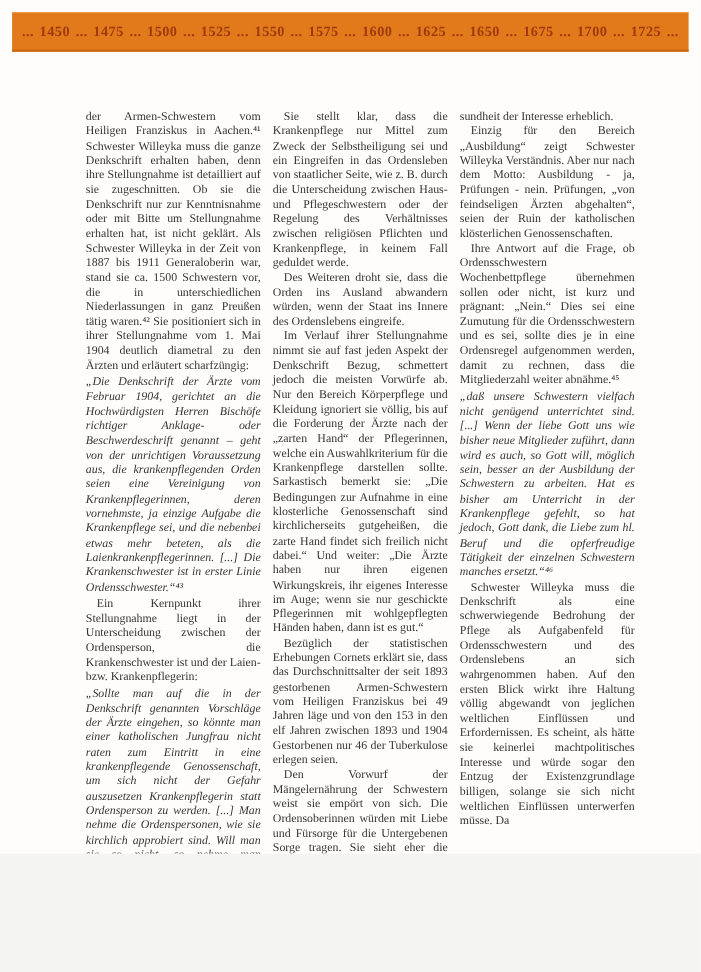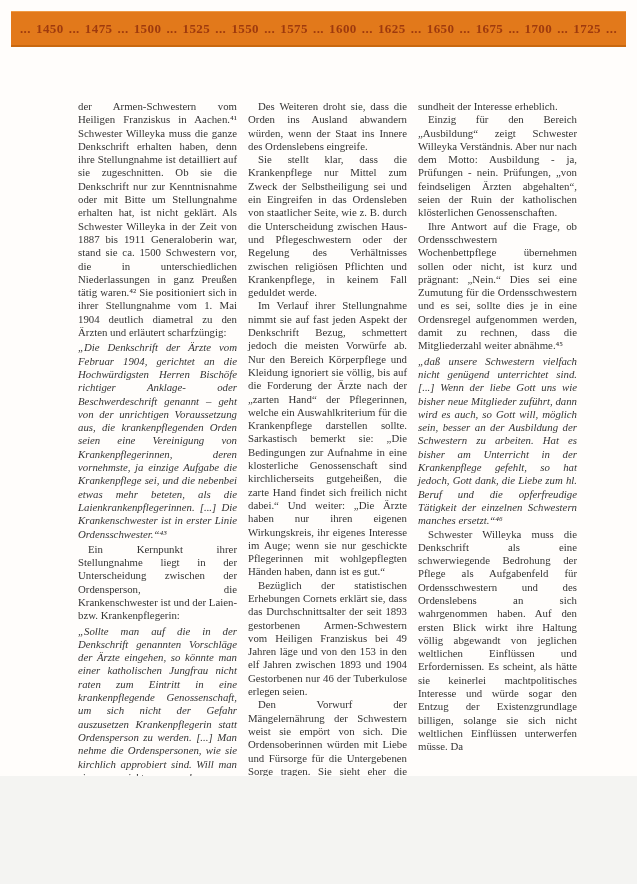--- a/index.html
+++ b/index.html
@@ -72,22 +72,22 @@
   </div>
 
   <div class="content">
     <div class="col">
         <p class="para normal">der Armen-Schwestern vom Heiligen Franziskus in Aachen.⁴¹ Schwester Willeyka muss die ganze Denkschrift erhalten haben, denn ihre Stellungnahme ist detailliert auf sie zugeschnitten. Ob sie die Denkschrift nur zur Kenntnisnahme oder mit Bitte um Stellungnahme erhalten hat, ist nicht geklärt. Als Schwester Willeyka in der Zeit von 1887 bis 1911 Generaloberin war, stand sie ca. 1500 Schwestern vor, die in unterschiedlichen Niederlassungen in ganz Preußen tätig waren.⁴² Sie positioniert sich in ihrer Stellungnahme vom 1. Mai 1904 deutlich diametral zu den Ärzten und erläutert scharfzüngig:</p>
         <p class="para quote gap">„Die Denkschrift der Ärzte vom Februar 1904, gerichtet an die Hochwürdigsten Herren Bischöfe richtiger Anklage- oder Beschwerdeschrift genannt – geht von der unrichtigen Voraussetzung aus, die krankenpflegenden Orden seien eine Vereinigung von Krankenpflegerinnen, deren vornehmste, ja einzige Aufgabe die Krankenpflege sei, und die nebenbei etwas mehr beteten, als die Laienkrankenpflegerinnen. [...] Die Krankenschwester ist in erster Linie Ordensschwester.“⁴³</p>
         <p class="para normal indent gap">Ein Kernpunkt ihrer Stellungnahme liegt in der Unterscheidung zwischen der Ordensperson, die Krankenschwester ist und der Laien- bzw. Krankenpflegerin:</p>
         <p class="para quote gap">„Sollte man auf die in der Denkschrift genannten Vorschläge der Ärzte eingehen, so könnte man einer katholischen Jungfrau nicht raten zum Eintritt in eine krankenpflegende Genossenschaft, um sich nicht der Gefahr auszusetzen Krankenpflegerin statt Ordensperson zu werden. [...] Man nehme die Ordenspersonen, wie sie kirchlich approbiert sind. Will man sie so nicht, so nehme man Laienkrankenpflegerinnen. Die Ordensschwestern lassen sich gern in den Hintergrund drängen, wenn sie nur ihr Hauptziel, die Selbstheiligung erreichen.“⁴⁴</p>
       </div>
     <div class="col">
+        <p class="para normal indent">Sie stellt klar, dass die Krankenpflege nur Mittel zum Zweck der Selbstheiligung sei und ein Eingreifen in das Ordensleben von staatlicher Seite, wie z. B. durch die Unterscheidung zwischen Haus- und Pflegeschwestern oder der Regelung des Verhältnisses zwischen religiösen Pflichten und Krankenpflege, in keinem Fall geduldet werde.</p>
         <p class="para normal indent">Des Weiteren droht sie, dass die Orden ins Ausland abwandern würden, wenn der Staat ins Innere des Ordenslebens eingreife.</p>
-        <p class="para normal indent">Sie stellt klar, dass die Krankenpflege nur Mittel zum Zweck der Selbstheiligung sei und ein Eingreifen in das Ordensleben von staatlicher Seite, wie z. B. durch die Unterscheidung zwischen Haus- und Pflegeschwestern oder der Regelung des Verhältnisses zwischen religiösen Pflichten und Krankenpflege, in keinem Fall geduldet werde.</p>
         <p class="para normal indent">Im Verlauf ihrer Stellungnahme nimmt sie auf fast jeden Aspekt der Denkschrift Bezug, schmettert jedoch die meisten Vorwürfe ab. Nur den Bereich Körperpflege und Kleidung ignoriert sie völlig, bis auf die Forderung der Ärzte nach der „zarten Hand“ der Pflegerinnen, welche ein Auswahlkriterium für die Krankenpflege darstellen sollte. Sarkastisch bemerkt sie: „Die Bedingungen zur Aufnahme in eine klosterliche Genossenschaft sind kirchlicherseits gutgeheißen, die zarte Hand findet sich freilich nicht dabei.“ Und weiter: „Die Ärzte haben nur ihren eigenen Wirkungskreis, ihr eigenes Interesse im Auge; wenn sie nur geschickte Pflegerinnen mit wohlgepflegten Händen haben, dann ist es gut.“</p>
         <p class="para normal indent">Bezüglich der statistischen Erhebungen Cornets erklärt sie, dass das Durchschnittsalter der seit 1893 gestorbenen Armen-Schwestern vom Heiligen Franziskus bei 49 Jahren läge und von den 153 in den elf Jahren zwischen 1893 und 1904 Gestorbenen nur 46 der Tuberkulose erlegen seien.</p>
         <p class="para normal indent">Den Vorwurf der Mängelernährung der Schwestern weist sie empört von sich. Die Ordensoberinnen würden mit Liebe und Fürsorge für die Untergebenen Sorge tragen. Sie sieht eher die Ärzte in der Schuld, wenn die Schwestern keine Zeit zum Essen hätten, denn diese nähmen keine Rücksicht auf die „notwendige Ordnung in der Kommunität der Schwestern“. Durch diese Unordnung leide die Ge-</p>
       </div>
     <div class="col">
         <p class="para normal">sundheit der Interesse erheblich.</p>
         <p class="para normal indent">Einzig für den Bereich „Ausbildung“ zeigt Schwester Willeyka Verständnis. Aber nur nach dem Motto: Ausbildung - ja, Prüfungen - nein. Prüfungen, „von feindseligen Ärzten abgehalten“, seien der Ruin der katholischen klösterlichen Genossenschaften.</p>
         <p class="para normal indent">Ihre Antwort auf die Frage, ob Ordensschwestern Wochenbettpflege übernehmen sollen oder nicht, ist kurz und prägnant: „Nein.“ Dies sei eine Zumutung für die Ordensschwestern und es sei, sollte dies je in eine Ordensregel aufgenommen werden, damit zu rechnen, dass die Mitgliederzahl weiter abnähme.⁴⁵</p>
         <p class="para quote gap">„daß unsere Schwestern vielfach nicht genügend unterrichtet sind. [...] Wenn der liebe Gott uns wie bisher neue Mitglieder zuführt, dann wird es auch, so Gott will, möglich sein, besser an der Ausbildung der Schwestern zu arbeiten. Hat es bisher am Unterricht in der Krankenpflege gefehlt, so hat jedoch, Gott dank, die Liebe zum hl. Beruf und die opferfreudige Tätigkeit der einzelnen Schwestern manches ersetzt.“⁴⁶</p>
         <p class="para normal indent">Schwester Willeyka muss die Denkschrift als eine schwerwiegende Bedrohung der Pflege als Aufgabenfeld für Ordensschwestern und des Ordenslebens an sich wahrgenommen haben. Auf den ersten Blick wirkt ihre Haltung völlig abgewandt von jeglichen weltlichen Einflüssen und Erfordernissen. Es scheint, als hätte sie keinerlei machtpolitisches Interesse und würde sogar den Entzug der Existenzgrundlage billigen, solange sie sich nicht weltlichen Einflüssen unterwerfen müsse. Da</p>

